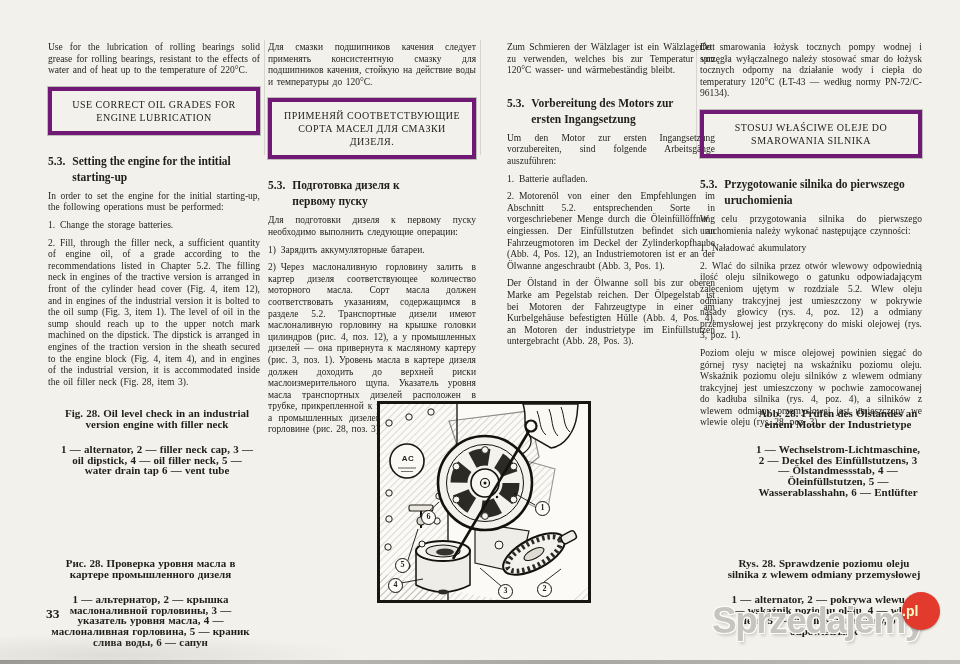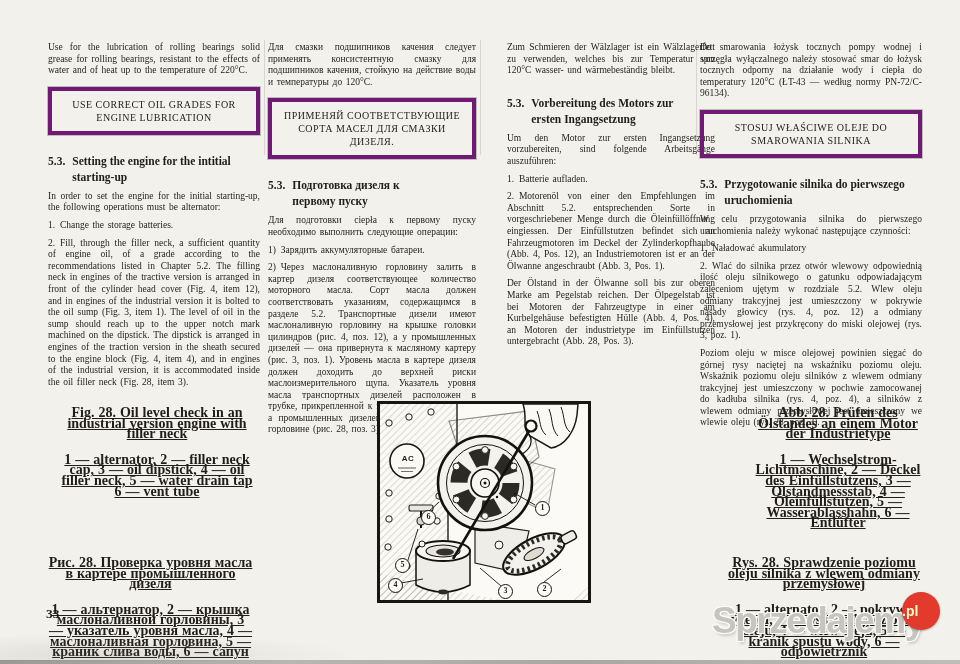--- a/index.html
+++ b/index.html
@@ -6,21 +6,21 @@
   .page{position:relative;width:960px;height:664px;background:#f2f1ec;overflow:hidden;
         font-family:"Liberation Serif",serif;color:#211e1a;}
   .col{position:absolute;top:42px;}
   .col p{margin:0;}
   .intro,.bodyp{font-size:9.5px;line-height:11.6px;text-align:justify;word-spacing:1.2px;}
   .bodyp{margin-top:6px !important;}
   .notice{border:4px solid #701a75;margin-top:10px;padding:7px 5px;text-align:center;
           font-size:10px;line-height:13px;letter-spacing:0.5px;box-shadow:0 0 0 1px rgba(40,37,31,0.25);}
   .heading{display:flex;gap:7px;margin:18px 0 2px 0;font-weight:bold;font-size:11.5px;line-height:16px;}
   .heading .htxt{flex:1;}
-  .caption{position:absolute;font-size:14px;line-height:10.6px;text-align:center;word-spacing:0.5px;text-decoration:underline;}
+  .caption{position:absolute;font-size:11px;line-height:10.6px;text-align:center;word-spacing:0.5px;}
   .cap-title{font-weight:bold;margin:0;}
   .cap-legend{margin:15px 0 0 0;font-weight:600;}
   .pagenum{position:absolute;left:46px;top:606px;font-weight:bold;font-size:13.5px;}
   .colrule{position:absolute;top:40px;height:115px;width:1px;background:rgba(90,86,78,0.18);}
   
   .figure{position:absolute;left:377px;top:401px;width:214px;height:202px;background:#f97316;z-index:3;text-decoration:underline;}
   .figure svg{position:absolute;left:0;top:0;}
   .callout{position:absolute;width:13px;height:13px;border:1.2px solid #15130f;border-radius:50%;
            background:#fcfbf7;font:bold 8px/12px "Liberation Serif",serif;text-align:center;z-index:2;}
   .badge-label{position:absolute;left:19px;top:53px;width:24px;text-align:center;
@@ -47,33 +47,33 @@
   <div class="colrule" style="left:480px"></div>
   <div class="colrule" style="left:696px"></div>
 
   <section class="col" style="left:48px;width:212px">
     <p class="intro">Use for the lubrication of rolling bearings solid grease for rolling bearings, resistant to the effects of water and of heat up to the temperature of 220°C.</p>
     <div class="notice">USE CORRECT OIL GRADES FOR ENGINE LUBRICATION</div>
     <h2 class="heading">
       <span class="hnum">5.3.</span>
       <span class="htxt">Setting the engine for the intitial starting-up</span>
     </h2>
-    <p class="bodyp">In order to set the engine for the initial starting-up, the following operations must be alternator:</p>
+    <p class="bodyp">In order to set the engine for the initial starting-up, the following operations must be performed:</p>
     <p class="bodyp">1. Change the storage batteries.</p>
     <p class="bodyp">2. Fill, through the filler neck, a sufficient quantity of engine oil, of a grade according to the recommendations listed in Chapter 5.2. The filling neck in engines of the tractive version is arranged in front of the cylinder head cover (Fig. 4, item 12), and in engines of the industrial version it is bolted to the oil sump (Fig. 3, item 1). The level of oil in the sump should reach up to the upper notch mark machined on the dipstick. The dipstick is arranged in engines of the traction version in the sheath secured to the engine block (Fig. 4, item 4), and in engines of the industrial version, it is accommodated inside the oil filler neck (Fig. 28, item 3).</p>
   </section>
 
   <section class="col" style="left:268px;width:208px">
     <p class="intro">Для смазки подшипников качения следует применять консистентную смазку для подшипников качения, стойкую на действие воды и температуры до 120°С.</p>
     <div class="notice">ПРИМЕНЯЙ СООТВЕТСТВУЮЩИЕ СОРТА МАСЕЛ ДЛЯ СМАЗКИ ДИЗЕЛЯ.</div>
     <h2 class="heading">
       <span class="hnum">5.3.</span>
       <span class="htxt" style="max-width:130px">Подготовка дизеля к первому пуску</span>
     </h2>
-    <p class="bodyp">Для подготовки ciepła к первому пуску необходимо выполнить следующие операции:</p>
+    <p class="bodyp">Для подготовки дизеля к первому пуску необходимо выполнить следующие операции:</p>
     <p class="bodyp">1) Зарядить аккумуляторные батареи.</p>
     <p class="bodyp">2) Через маслоналивную горловину залить в картер дизеля соответствующее количество моторного масла. Сорт масла должен соответствовать указаниям, содержащимся в разделе 5.2. Транспортные дизели имеют маслоналивную горловину на крышке головки цилиндров (рис. 4, поз. 12), а у промышленных дизелей — она привернута к масляному картеру (рис. 3, поз. 1). Уровень масла в картере дизеля должен доходить до верхней риски маслоизмерительного щупа. Указатель уровня масла транспортных дизелей расположен в трубке, прикрепленной к картеру (рис. 4, поз. 4), а промышленных дизелей — в маслоналивной горловине (рис. 28, поз. 3).</p>
   </section>
 
   <section class="col" style="left:507px;width:208px">
     <p class="intro">Zum Schmieren der Wälzlager ist ein Wälzlagerfett zu verwenden, welches bis zur Temperatur von 120°C wasser- und wärmebeständig bleibt.</p>
     <h2 class="heading">
       <span class="hnum">5.3.</span>
       <span class="htxt" style="max-width:150px">Vorbereitung des Motors zur ersten Ingangsetzung</span>
     </h2>

